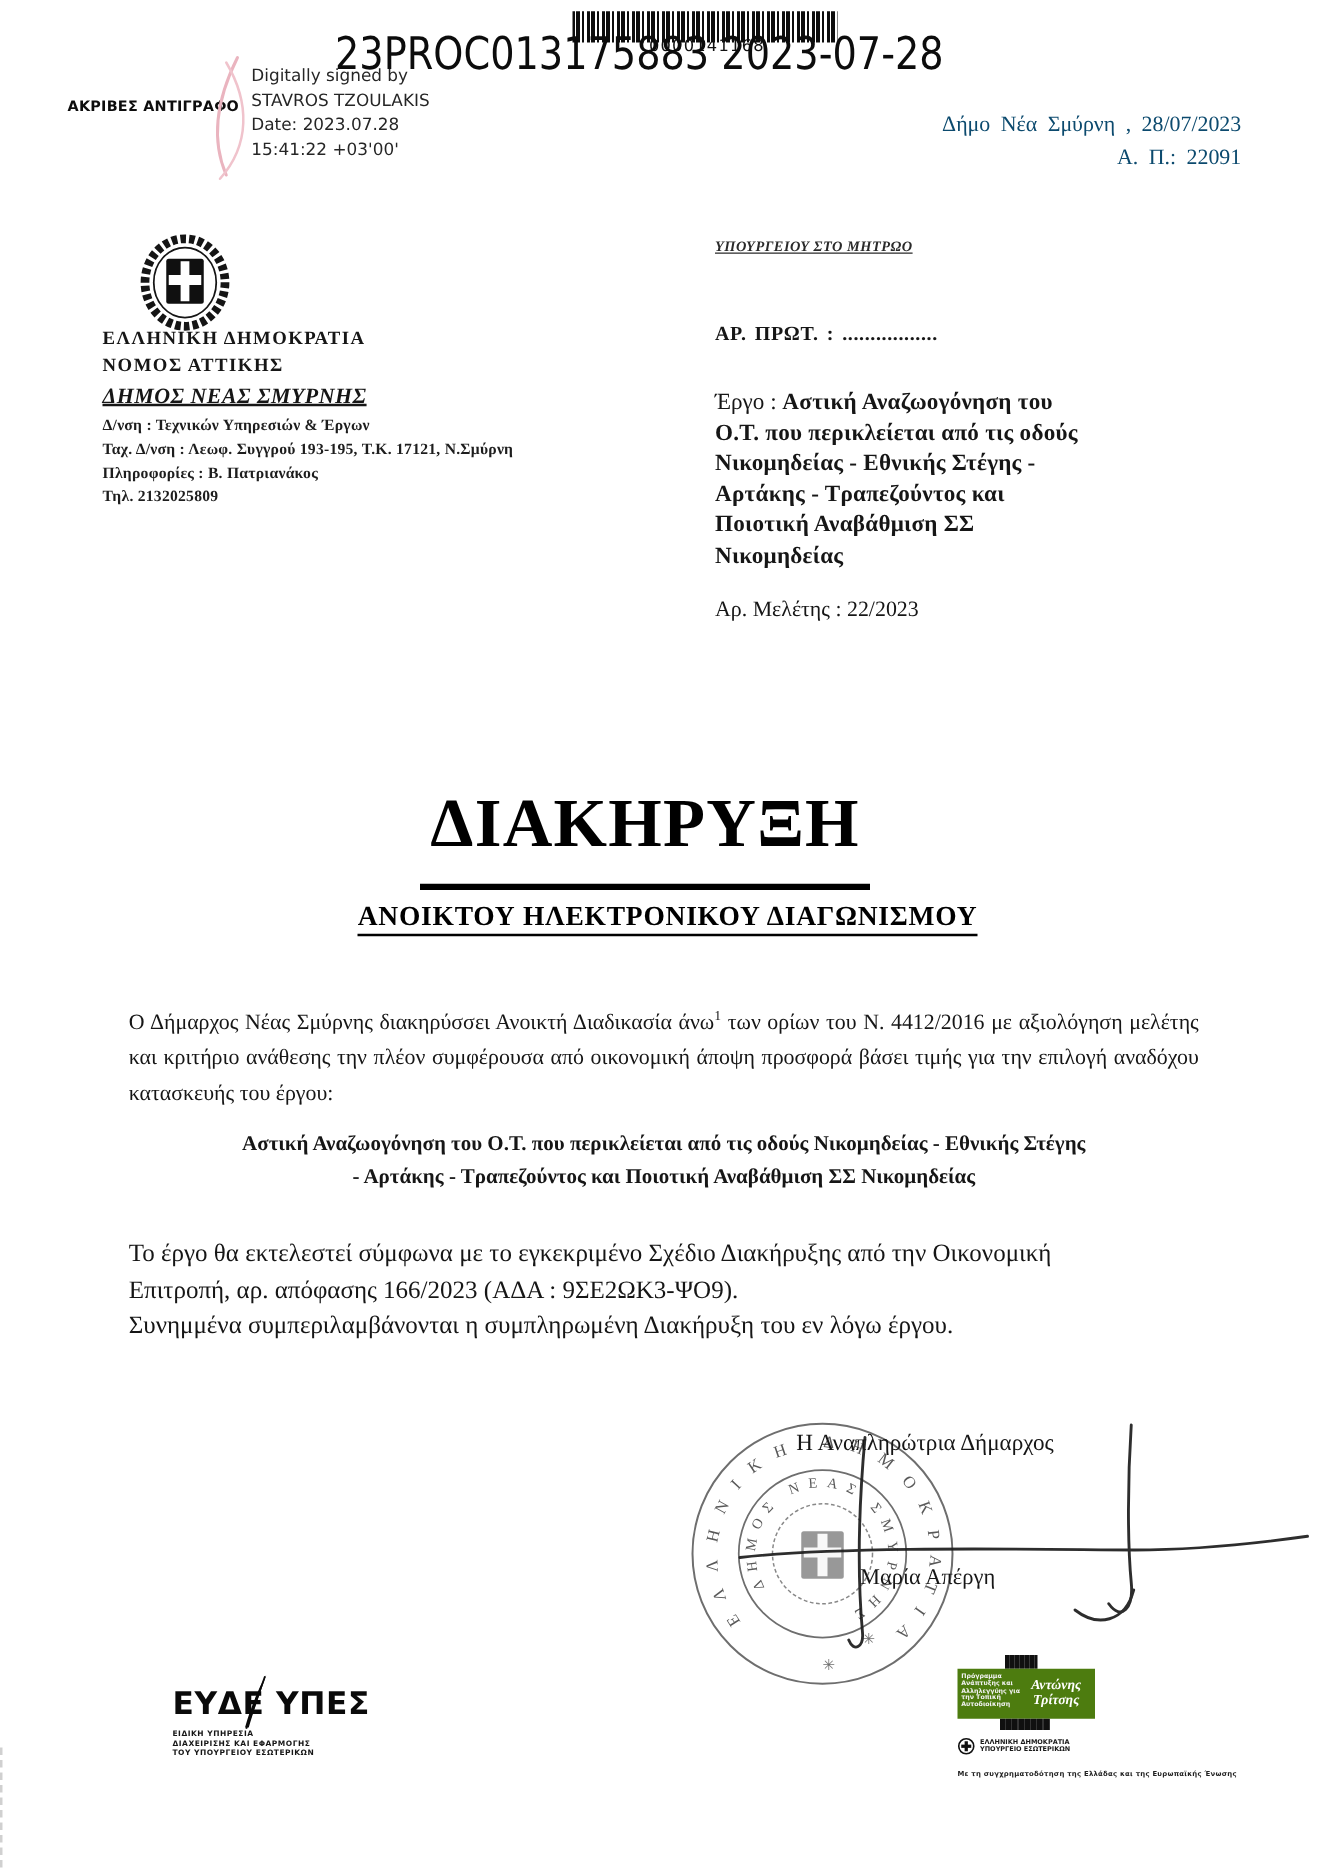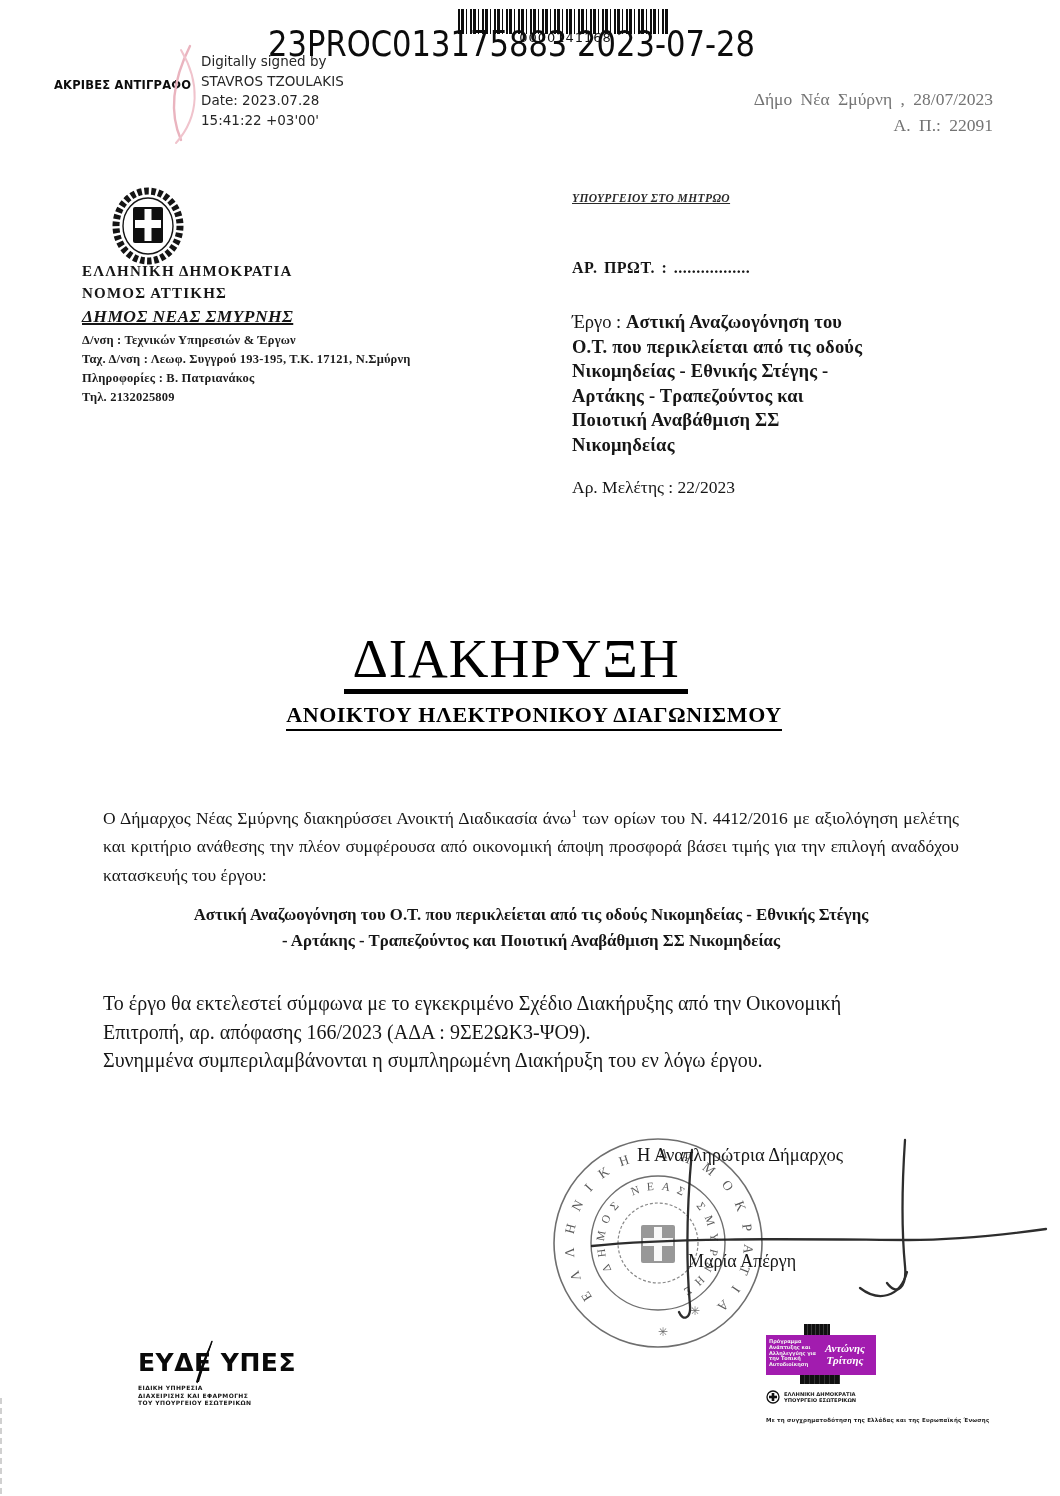--- a/index.html
+++ b/index.html
@@ -10,42 +10,42 @@
   
   .barcode{left:458px;top:9px;width:212px;height:25px;
     background:repeating-linear-gradient(90deg,#0d0d0d 0 2px,#fff 2px 3px,#0d0d0d 3px 6px,#fff 6px 8px,#0d0d0d 8px 9px,#fff 9px 12px);}
   .barcode-num{left:468px;top:30px;width:195px;text-align:center;
     font:13px "DejaVu Sans",sans-serif;letter-spacing:1px;color:#111;}
   .proc-line{left:268px;top:23px;font-family:"DejaVu Sans",sans-serif;font-size:36px;color:#0c0c0c;
     white-space:nowrap;transform:scaleX(.85);transform-origin:left top;z-index:3;}
   .certified{left:54px;top:78px;font:700 11.5px "DejaVu Sans",sans-serif;letter-spacing:.2px;color:#0d0d0d;}
   .ribbon{left:156px;top:40px;width:64px;height:108px;z-index:1;}
   .dsig{left:201px;top:52px;font-family:"DejaVu Sans",sans-serif;font-size:13.5px;line-height:19.5px;color:#262626;z-index:2;}
-  .protocol{left:735px;top:86px;width:258px;text-align:right;font-size:17.5px;line-height:26px;word-spacing:4px;color:#737373;}
+  .protocol{left:735px;top:86px;width:258px;text-align:right;font-size:17.5px;line-height:26px;word-spacing:4px;color:#0c4a6e;}
 
   
   .emblem{left:111px;top:186px;}
   .auth{left:82px;top:261px;line-height:21.5px;}
   .auth .caps{font-weight:700;font-size:15px;letter-spacing:1.2px;}
   .auth .muni{font-weight:700;font-style:italic;font-size:17.5px;letter-spacing:.4px;
     text-decoration:underline;text-decoration-thickness:2px;margin:2px 0 3px 0;}
   .auth .small{font-weight:700;font-size:12.5px;line-height:19px;letter-spacing:.2px;color:#1d1d1d;}
 
   
   .anart{left:572px;top:192px;font-weight:700;font-style:italic;font-size:11.5px;letter-spacing:.4px;
     text-decoration:underline;color:#2a2a2a;}
   .arprot{left:572px;top:259px;font-weight:700;font-size:16px;word-spacing:2px;letter-spacing:.5px;}
   .ergo{left:572px;top:310px;width:440px;font-size:18.5px;line-height:24.5px;}
   .ergo b{letter-spacing:.2px;}
   .ameletis{left:572px;top:477px;font-size:17.5px;}
 
   
   .title-wrap{left:0;top:629px;width:1032px;text-align:center;}
-  .title-main{display:inline-block;font-weight:400;font-size:55px;letter-spacing:1px;color:#000;
-    border-bottom:5px solid #000;padding:0 8px 0 8px;line-height:60px;}
+  .title-main{display:inline-block;font-weight:700;font-size:55px;letter-spacing:1px;color:#000;
+    border-bottom:5px solid #000;padding:0 8px 18px 8px;line-height:60px;}
   .title-sub{margin-top:8px;margin-left:36px;}
   .title-sub span{display:inline-block;font-weight:700;font-size:22px;letter-spacing:.6px;color:#000;
     border-bottom:2.5px solid #000;padding-bottom:1px;}
 
   
   .p1{left:103px;top:799px;width:856px;font-size:17.5px;line-height:28.5px;text-align:justify;}
   .p1 sup{font-size:11px;}
   .boldc{left:103px;top:902px;width:856px;text-align:center;font-weight:700;font-size:16.8px;line-height:25.5px;}
   .p2{left:103px;top:989px;width:862px;font-size:20px;line-height:28.5px;}
 
@@ -59,21 +59,21 @@
   .eyde{left:138px;top:1348px;width:170px;}
   .eyde-name{position:relative;font-family:"DejaVu Sans",sans-serif;font-weight:900;font-size:25px;
     letter-spacing:.5px;color:#0a0a0a;white-space:nowrap;}
   .eyde-feather{position:absolute;left:55px;top:-10px;}
   .eyde-sub{margin-top:7px;font-family:"DejaVu Sans",sans-serif;font-weight:700;font-size:6px;
     line-height:7.5px;letter-spacing:.4px;color:#161616;}
 
   .tritsis{left:766px;top:1324px;width:210px;font-family:"DejaVu Sans",sans-serif;}
   .t-tab-top{margin-left:38px;width:26px;height:11px;
     background:repeating-linear-gradient(90deg,#101010 0 3px,#3b3b3b 3px 4px);}
-  .t-box{width:110px;height:40px;background:#a21caf;display:flex;box-sizing:border-box;padding:4px 3px;}
+  .t-box{width:110px;height:40px;background:#4d7c0f;display:flex;box-sizing:border-box;padding:4px 3px;}
   .t-left{width:46%;color:#f2f2f2;font-size:5px;line-height:5.8px;font-weight:700;}
   .t-right{width:54%;color:#ffffff;font-family:"Liberation Serif",serif;font-style:italic;font-weight:700;
     font-size:11px;line-height:12px;text-align:center;padding-top:3px;}
   .t-tab-bot{margin-left:34px;width:40px;height:9px;
     background:repeating-linear-gradient(90deg,#101010 0 4px,#343434 4px 5px);}
   .t-ministry{margin-top:6px;display:flex;gap:4px;align-items:center;}
   .t-min-text{font-size:5.2px;line-height:6.2px;font-weight:700;color:#1a1a1a;}
   .t-funding{margin-top:13px;font-size:5.5px;font-weight:700;letter-spacing:.2px;color:#222;white-space:nowrap;}
 
   .scan-artifact{left:0;top:1398px;height:96px;width:2px;border-left:2px dashed #aaa;opacity:.55;}

